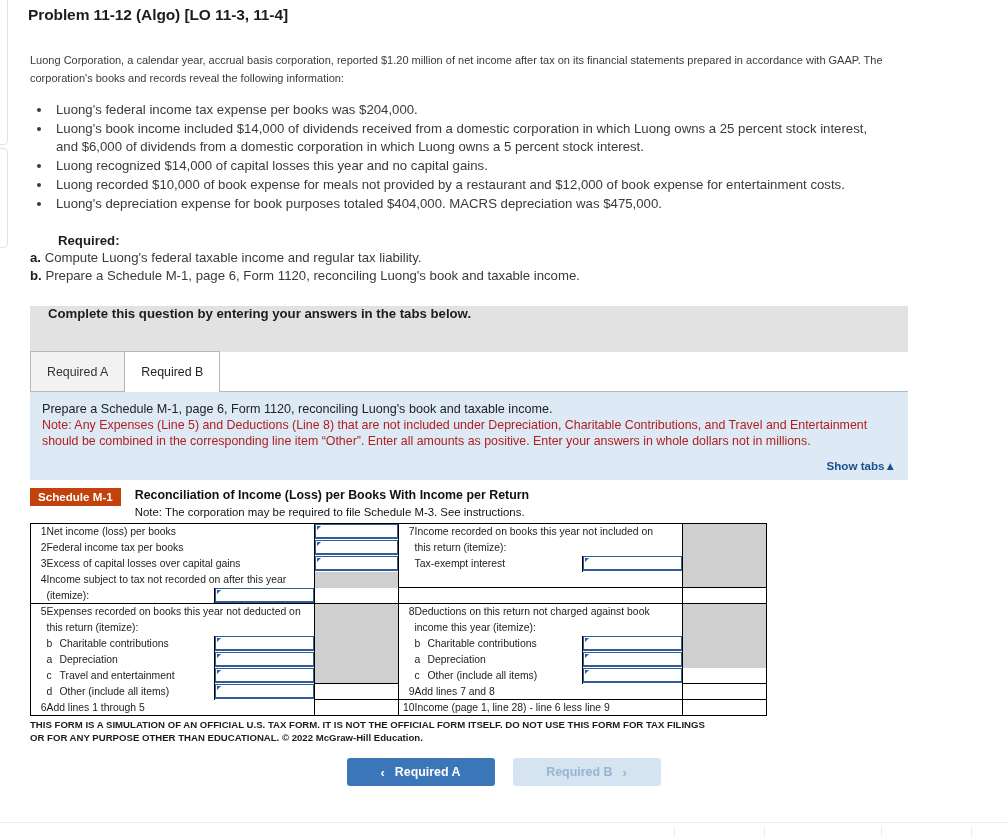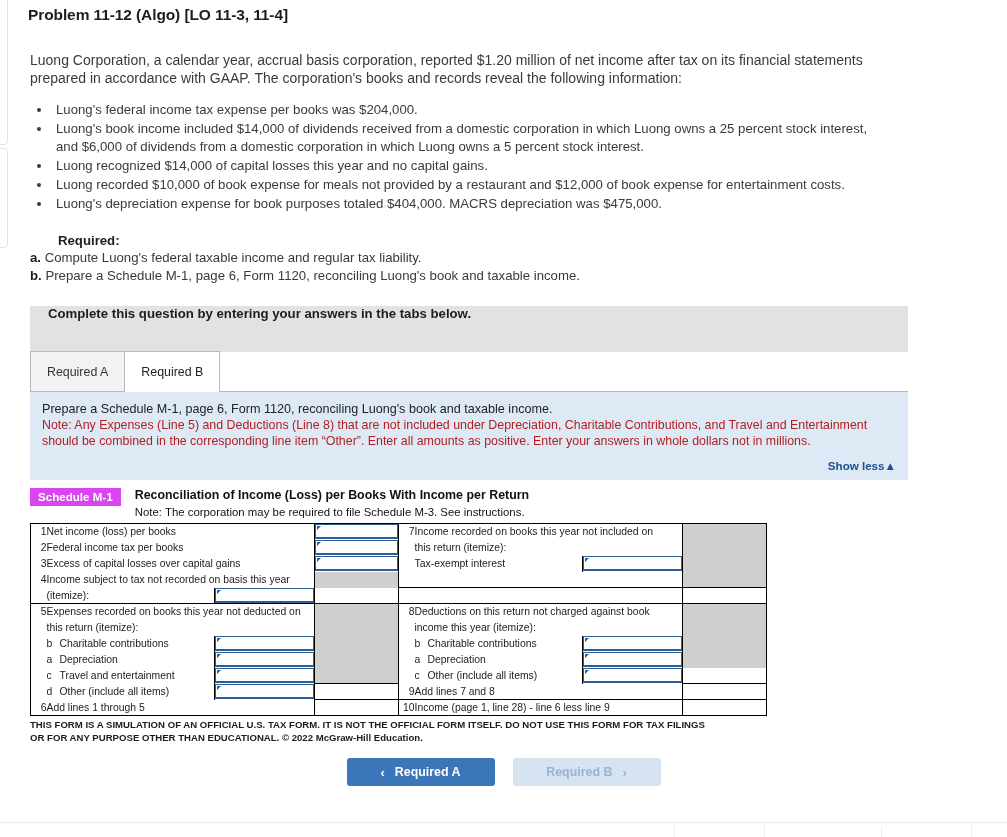--- a/index.html
+++ b/index.html
@@ -25,21 +25,21 @@
   .page { position:absolute; left:0; top:0; width:1007px; }
 
   
   .problem-title {
     font-size:15.5px; font-weight:bold; color:#1d1d1d;
     margin:6px 0 0 28px; letter-spacing:-0.1px;
   }
 
   .intro {
     margin:28px 28px 0 30px;
-    font-size:14px; line-height:17.5px; color:#3a3a3a;
+    font-size:11px; line-height:17.5px; color:#3a3a3a;
     max-width:880px;
   }
 
   ul.facts {
     margin:14px 0 0 0; padding:0 28px 0 52px;
     font-size:13.2px; line-height:18px; color:#3a3a3a;
     max-width:905px;
   }
   ul.facts li { margin:0 0 1px 0; padding-left:4px; }
 
@@ -85,21 +85,21 @@
   .showless {
     text-align:right; font-size:11.6px; font-weight:bold; color:#1d4f8c;
     margin-top:10px; cursor:pointer;
   }
 
   
   .form-wrap { margin:8px 0 0 30px; width:712px; font-family:"Liberation Sans", sans-serif; }
 
   .sched-head { display:flex; align-items:flex-start; }
   .sched-tag {
-    background:#d946ef; color:#fff; font-size:11.6px; font-weight:bold;
+    background:#c2410c; color:#fff; font-size:11.6px; font-weight:bold;
     padding:2px 8px 3px 8px; line-height:13px; white-space:nowrap;
   }
   .sched-titles { margin-left:14px; }
   .sched-t1 { font-size:12.4px; font-weight:bold; color:#111; line-height:15px; }
   .sched-t2 { font-size:11.4px; color:#111; line-height:15px; margin-top:2px; }
 
   table.m1 {
     border-collapse:collapse; width:712px; margin-top:3px;
     table-layout:fixed;
   }
@@ -201,21 +201,21 @@
     </div>
     <div class="tab active">
       <span>Required B</span>
     </div>
   </div>
 
   <div class="notebox">
     <div class="note-line1">Prepare a Schedule M-1, page 6, Form 1120, reconciling Luong's book and taxable income.</div>
     <div class="note-red">Note: Any Expenses (Line 5) and Deductions (Line 8) that are not included under Depreciation, Charitable Contributions, and Travel and Entertainment should be combined in the corresponding line item “Other”. Enter all amounts as positive. Enter your answers in whole dollars not in millions.</div>
     <div class="showless">
-      <span>Show less</span><span>▲</span>
+      <span>Show tabs</span><span>▲</span>
     </div>
   </div>
 
   <div class="form-wrap">
 
     <div class="sched-head">
       <div class="sched-tag">Schedule M-1</div>
       <div class="sched-titles">
         <div class="sched-t1">Reconciliation of Income (Loss) per Books With Income per Return</div>
         <div class="sched-t2">Note: The corporation may be required to file Schedule M-3. See instructions.</div>
@@ -266,21 +266,21 @@
         <td></td>
         <td class="lbl">Tax-exempt interest</td>
         <td class="fldcell vl">
           <span class="fld"></span>
         </td>
         <td class="grey vl vr"></td>
       </tr>
 
       <tr>
         <td class="num vl">4</td>
-        <td class="lbl" colspan="2">Income subject to tax not recorded on basis this year</td>
+        <td class="lbl" colspan="2">Income subject to tax not recorded on after this year</td>
         <td class="grey vl vr"></td>
         <td class="bb-thin"></td>
         <td class="bb-thin" colspan="2"></td>
         <td class="grey vl vr bb-thin"></td>
       </tr>
 
       <tr>
         <td class="vl"></td>
         <td class="lbl">(itemize):</td>
         <td class="fldcell vl">

